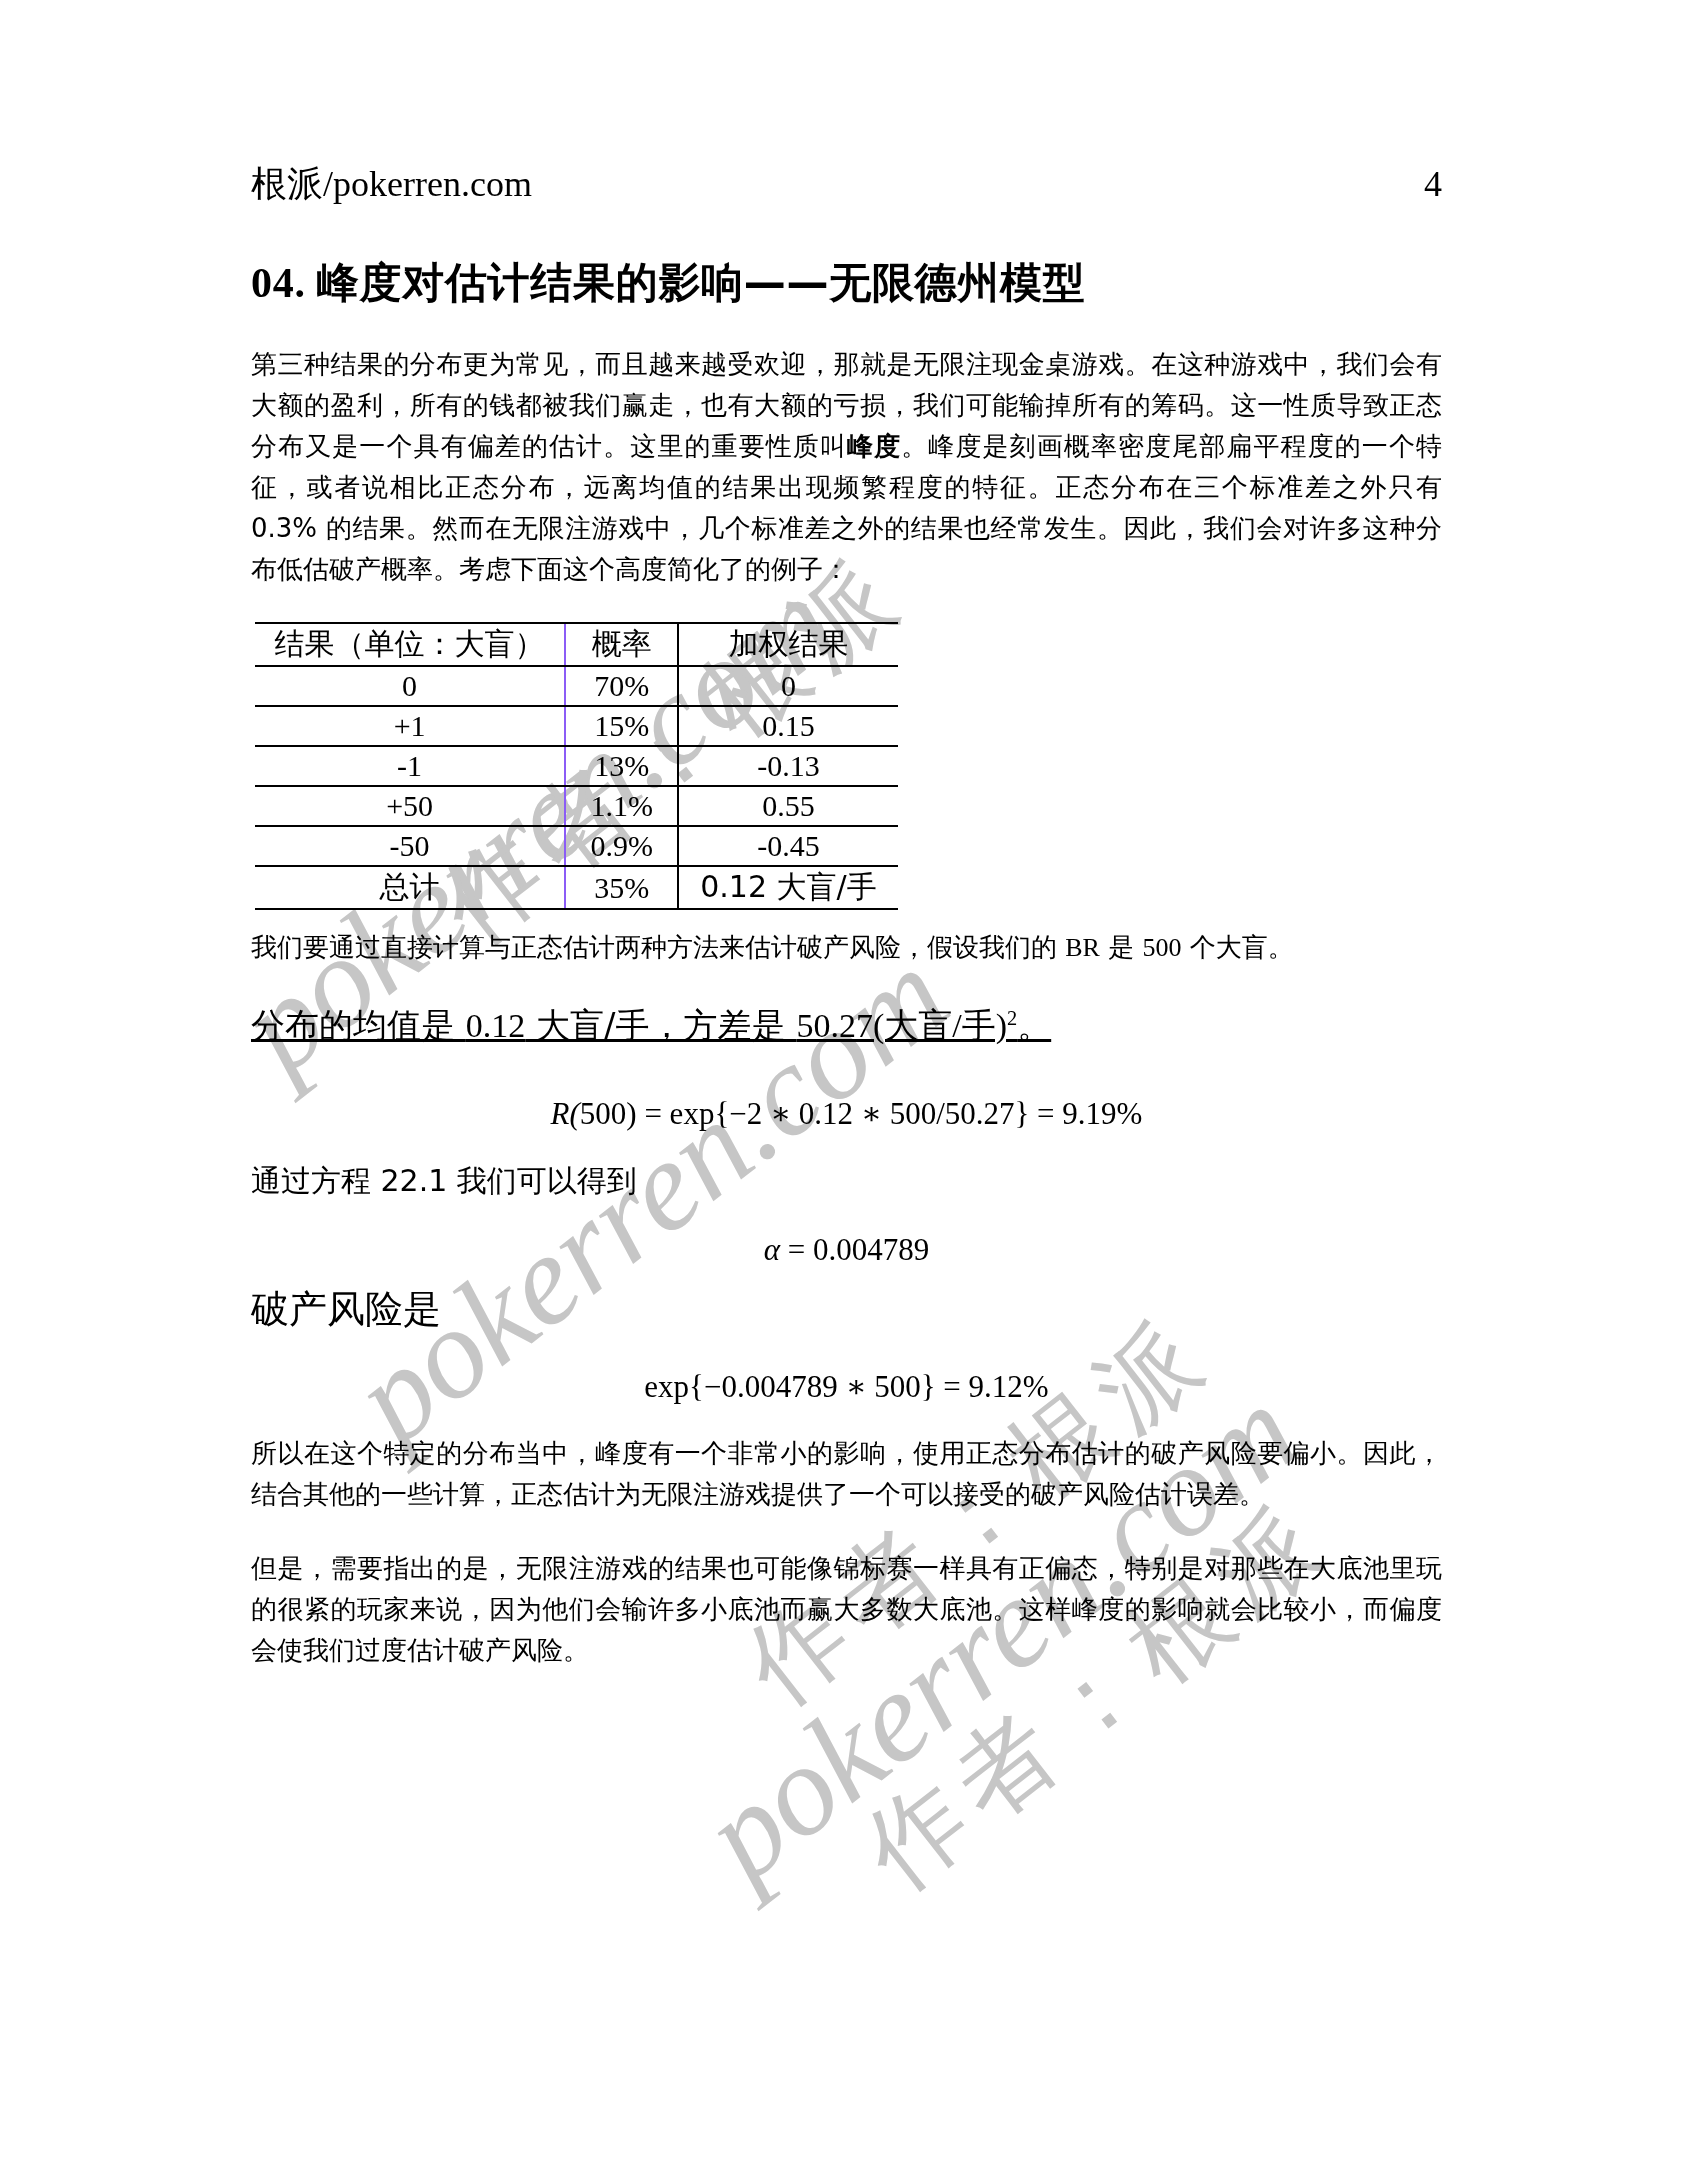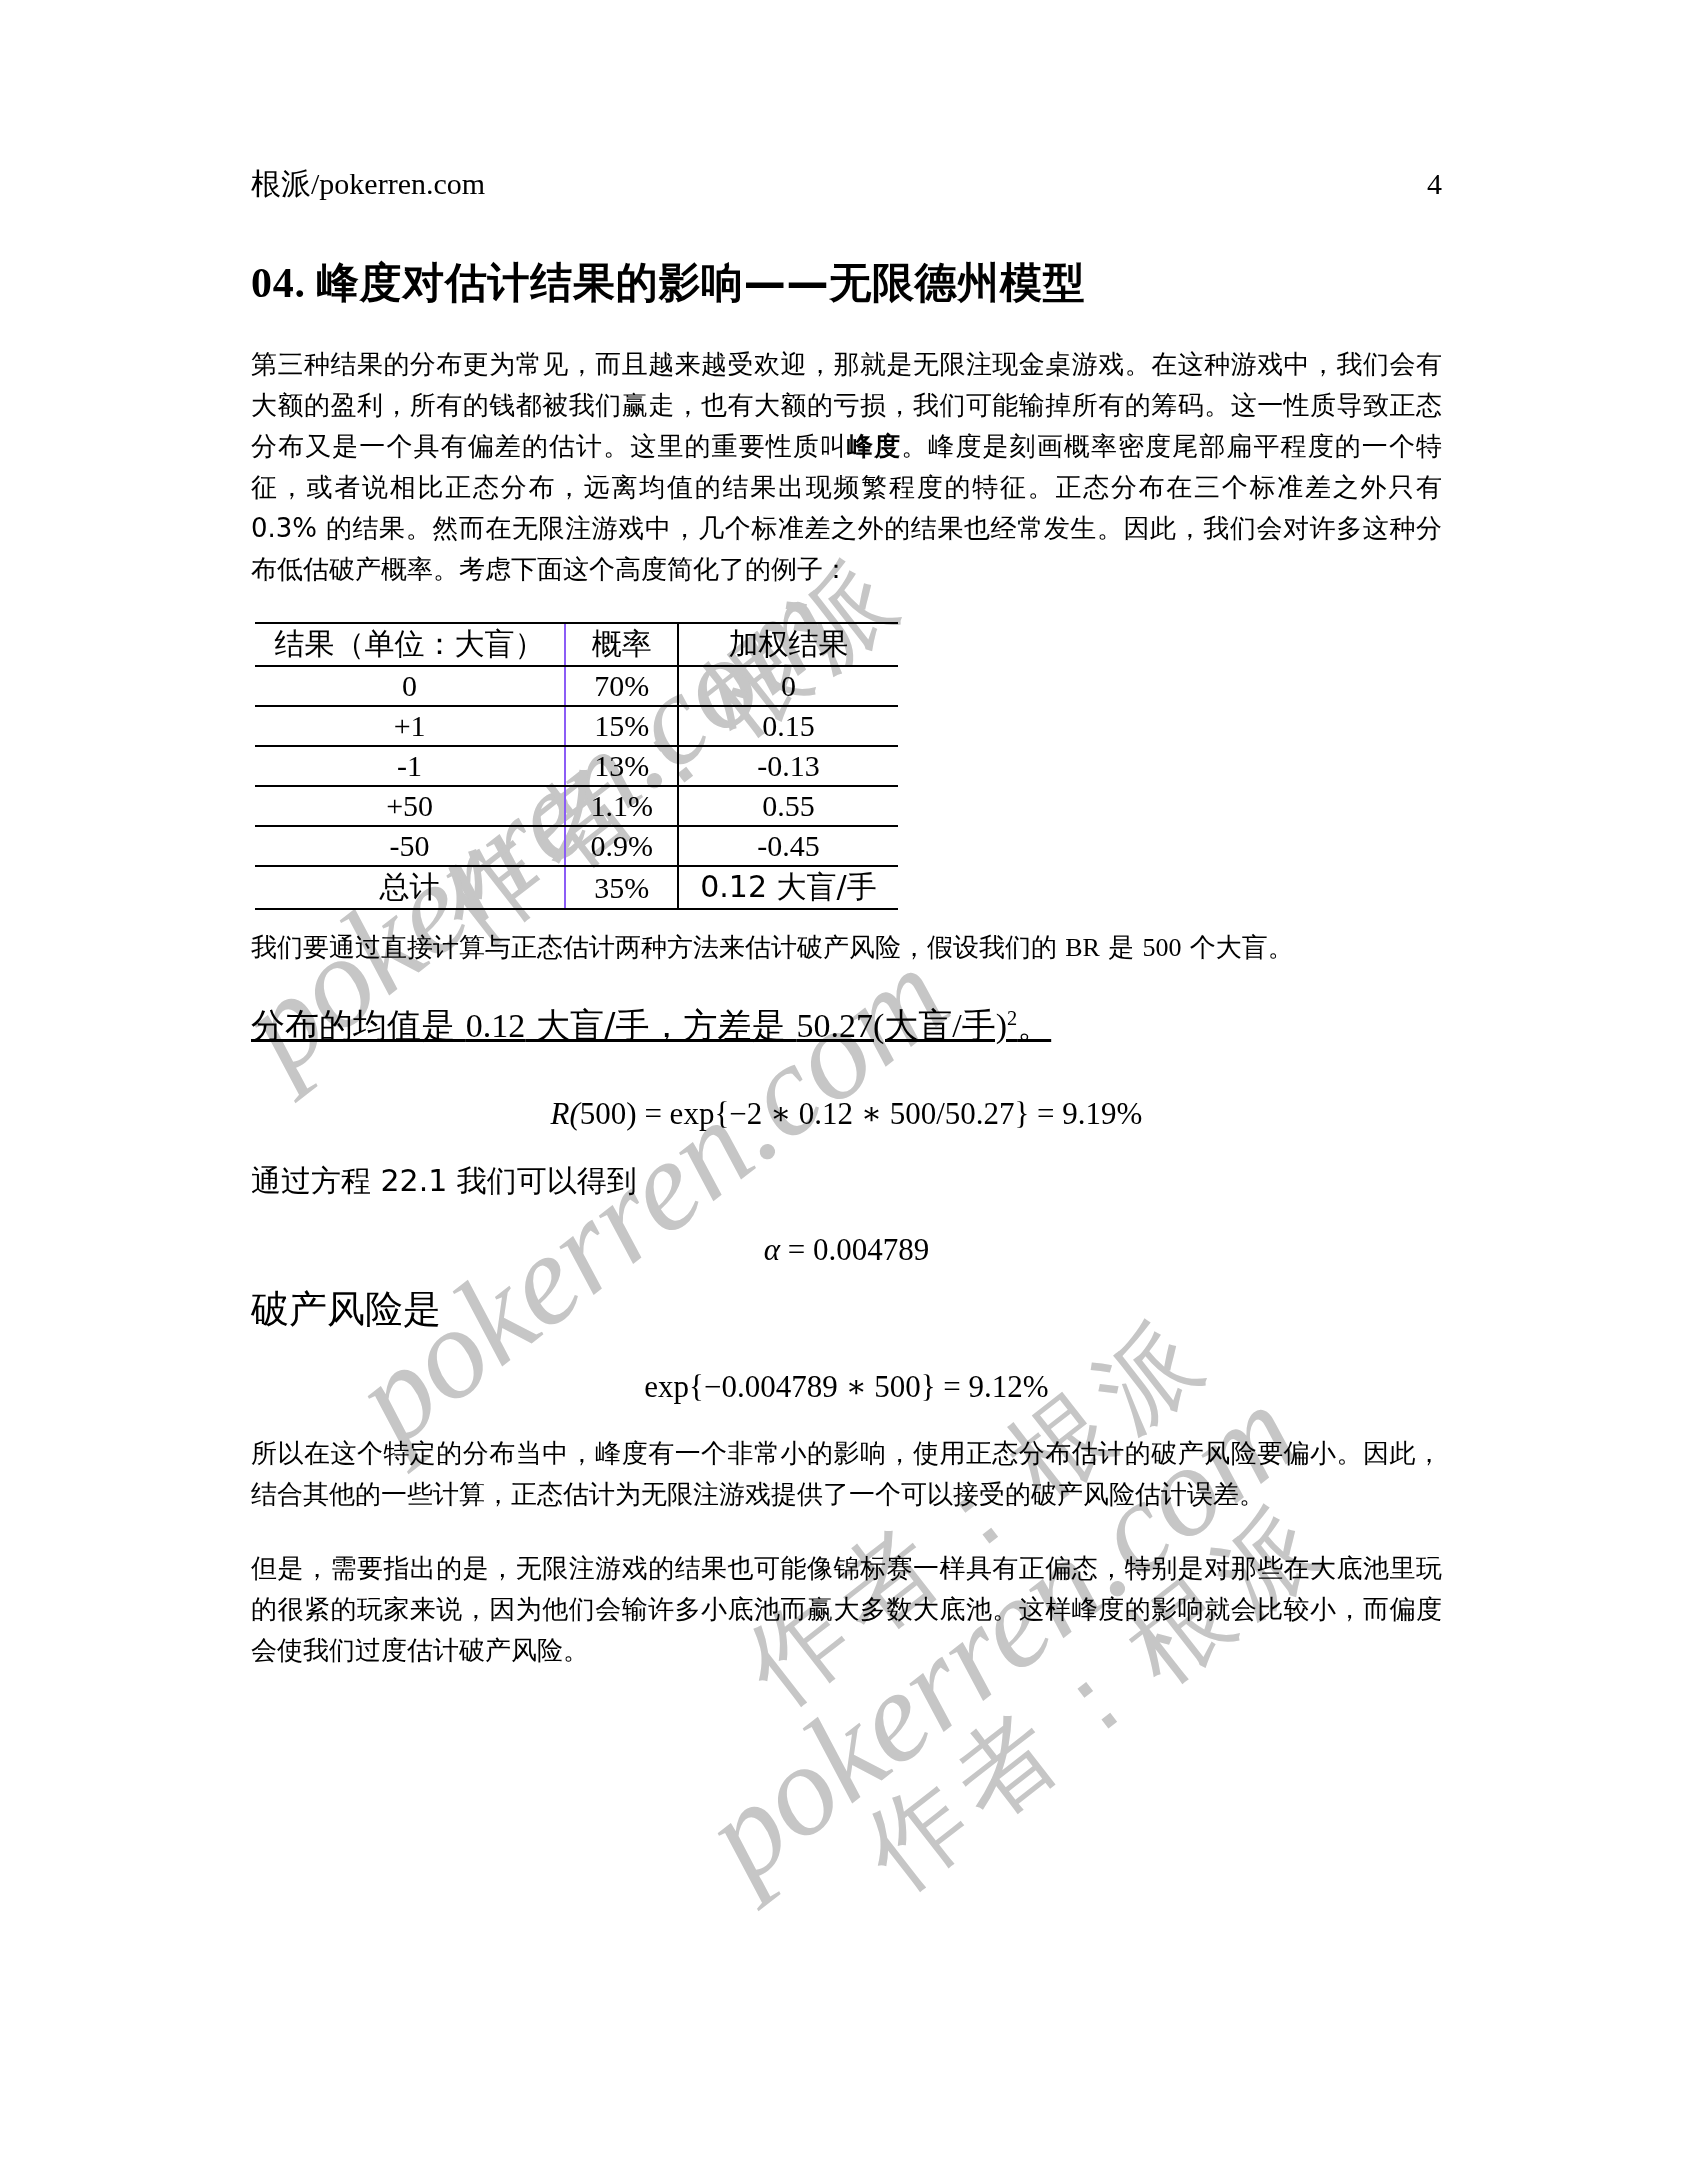--- a/index.html
+++ b/index.html
@@ -31,21 +31,21 @@
   .wm-a{left:218px;top:992px;}
   .wm-b{left:423px;top:880px;}
   .wm-c{left:331px;top:1363px;}
   .wm-d{left:681px;top:1800px;}
   .wm-e{left:847px;top:1826px;}
   .wm-f{left:728px;top:1641px;}
   
   .pagehead{
     display:flex;justify-content:space-between;align-items:flex-end;
     font-family:"Liberation Serif","DejaVu Serif",serif;
-    font-size:30px;line-height:34px;
+    font-size:36px;line-height:34px;
   }
   
   .doc-title{
     margin-top:58px;
     font-size:42px;line-height:48px;
     font-weight:bold;
     letter-spacing:0.7px;
   }
   .doc-title .no{font-family:"Liberation Serif","DejaVu Serif",serif;font-weight:bold;}
   

